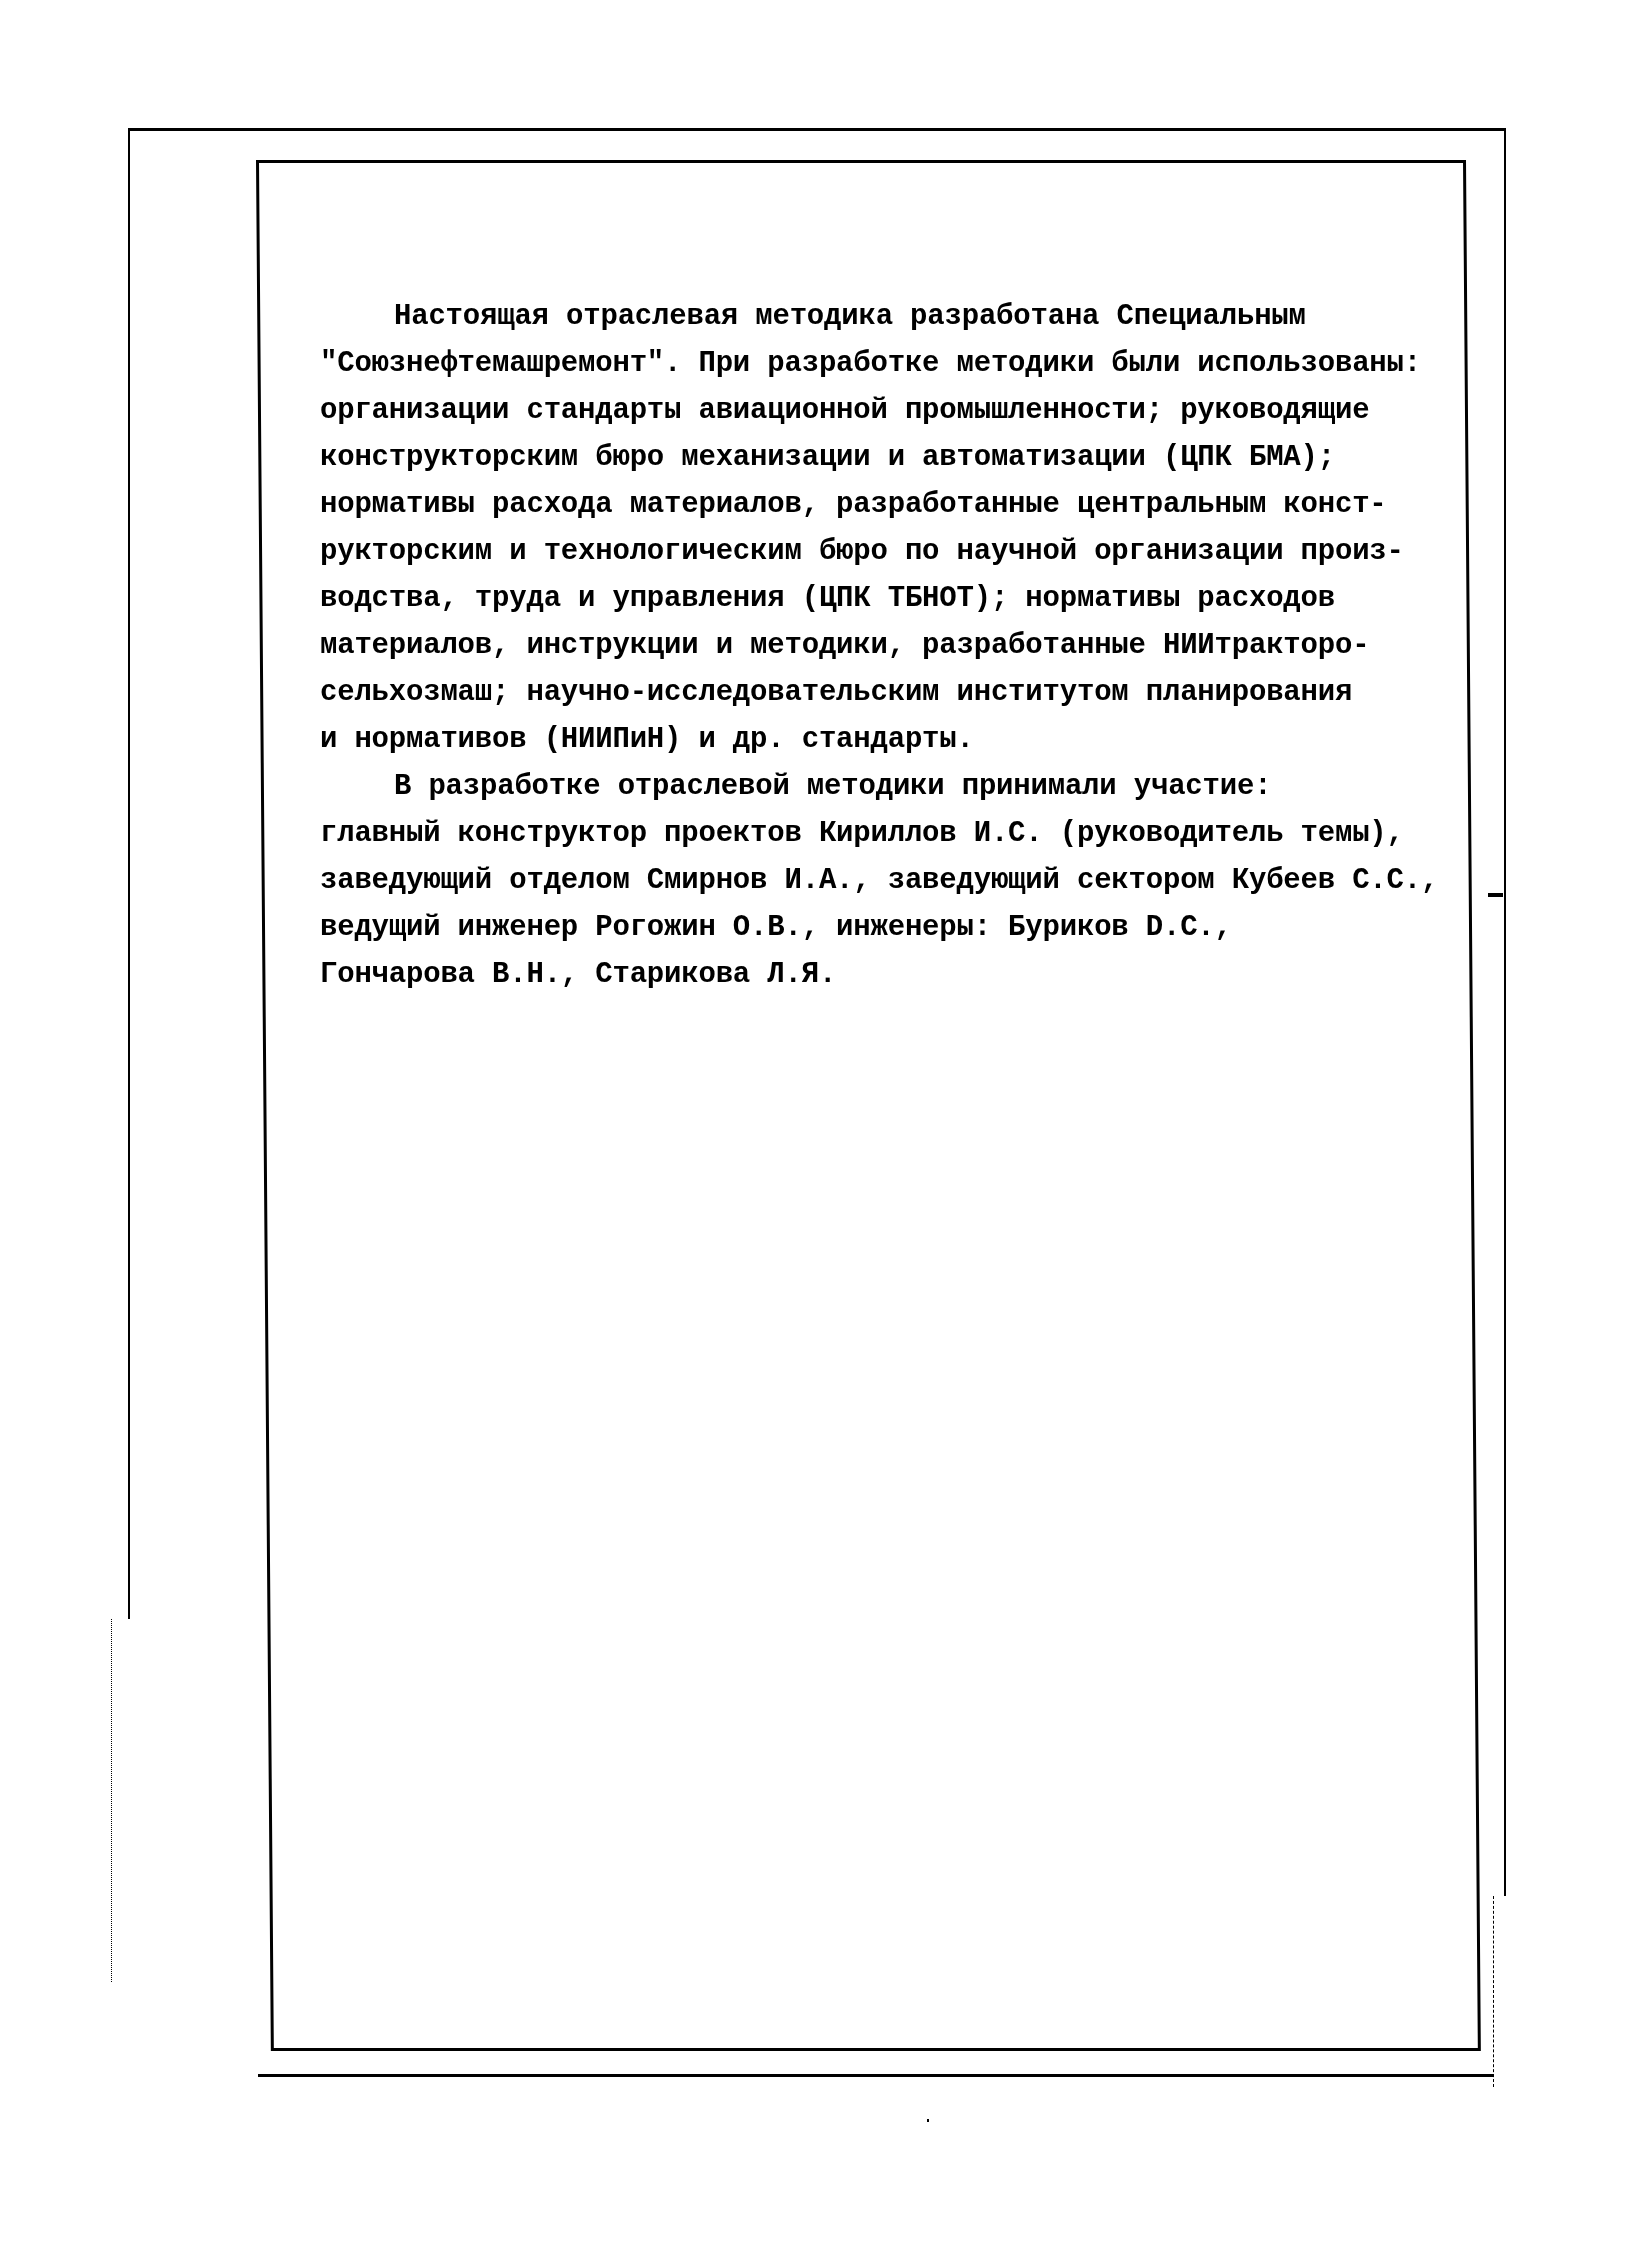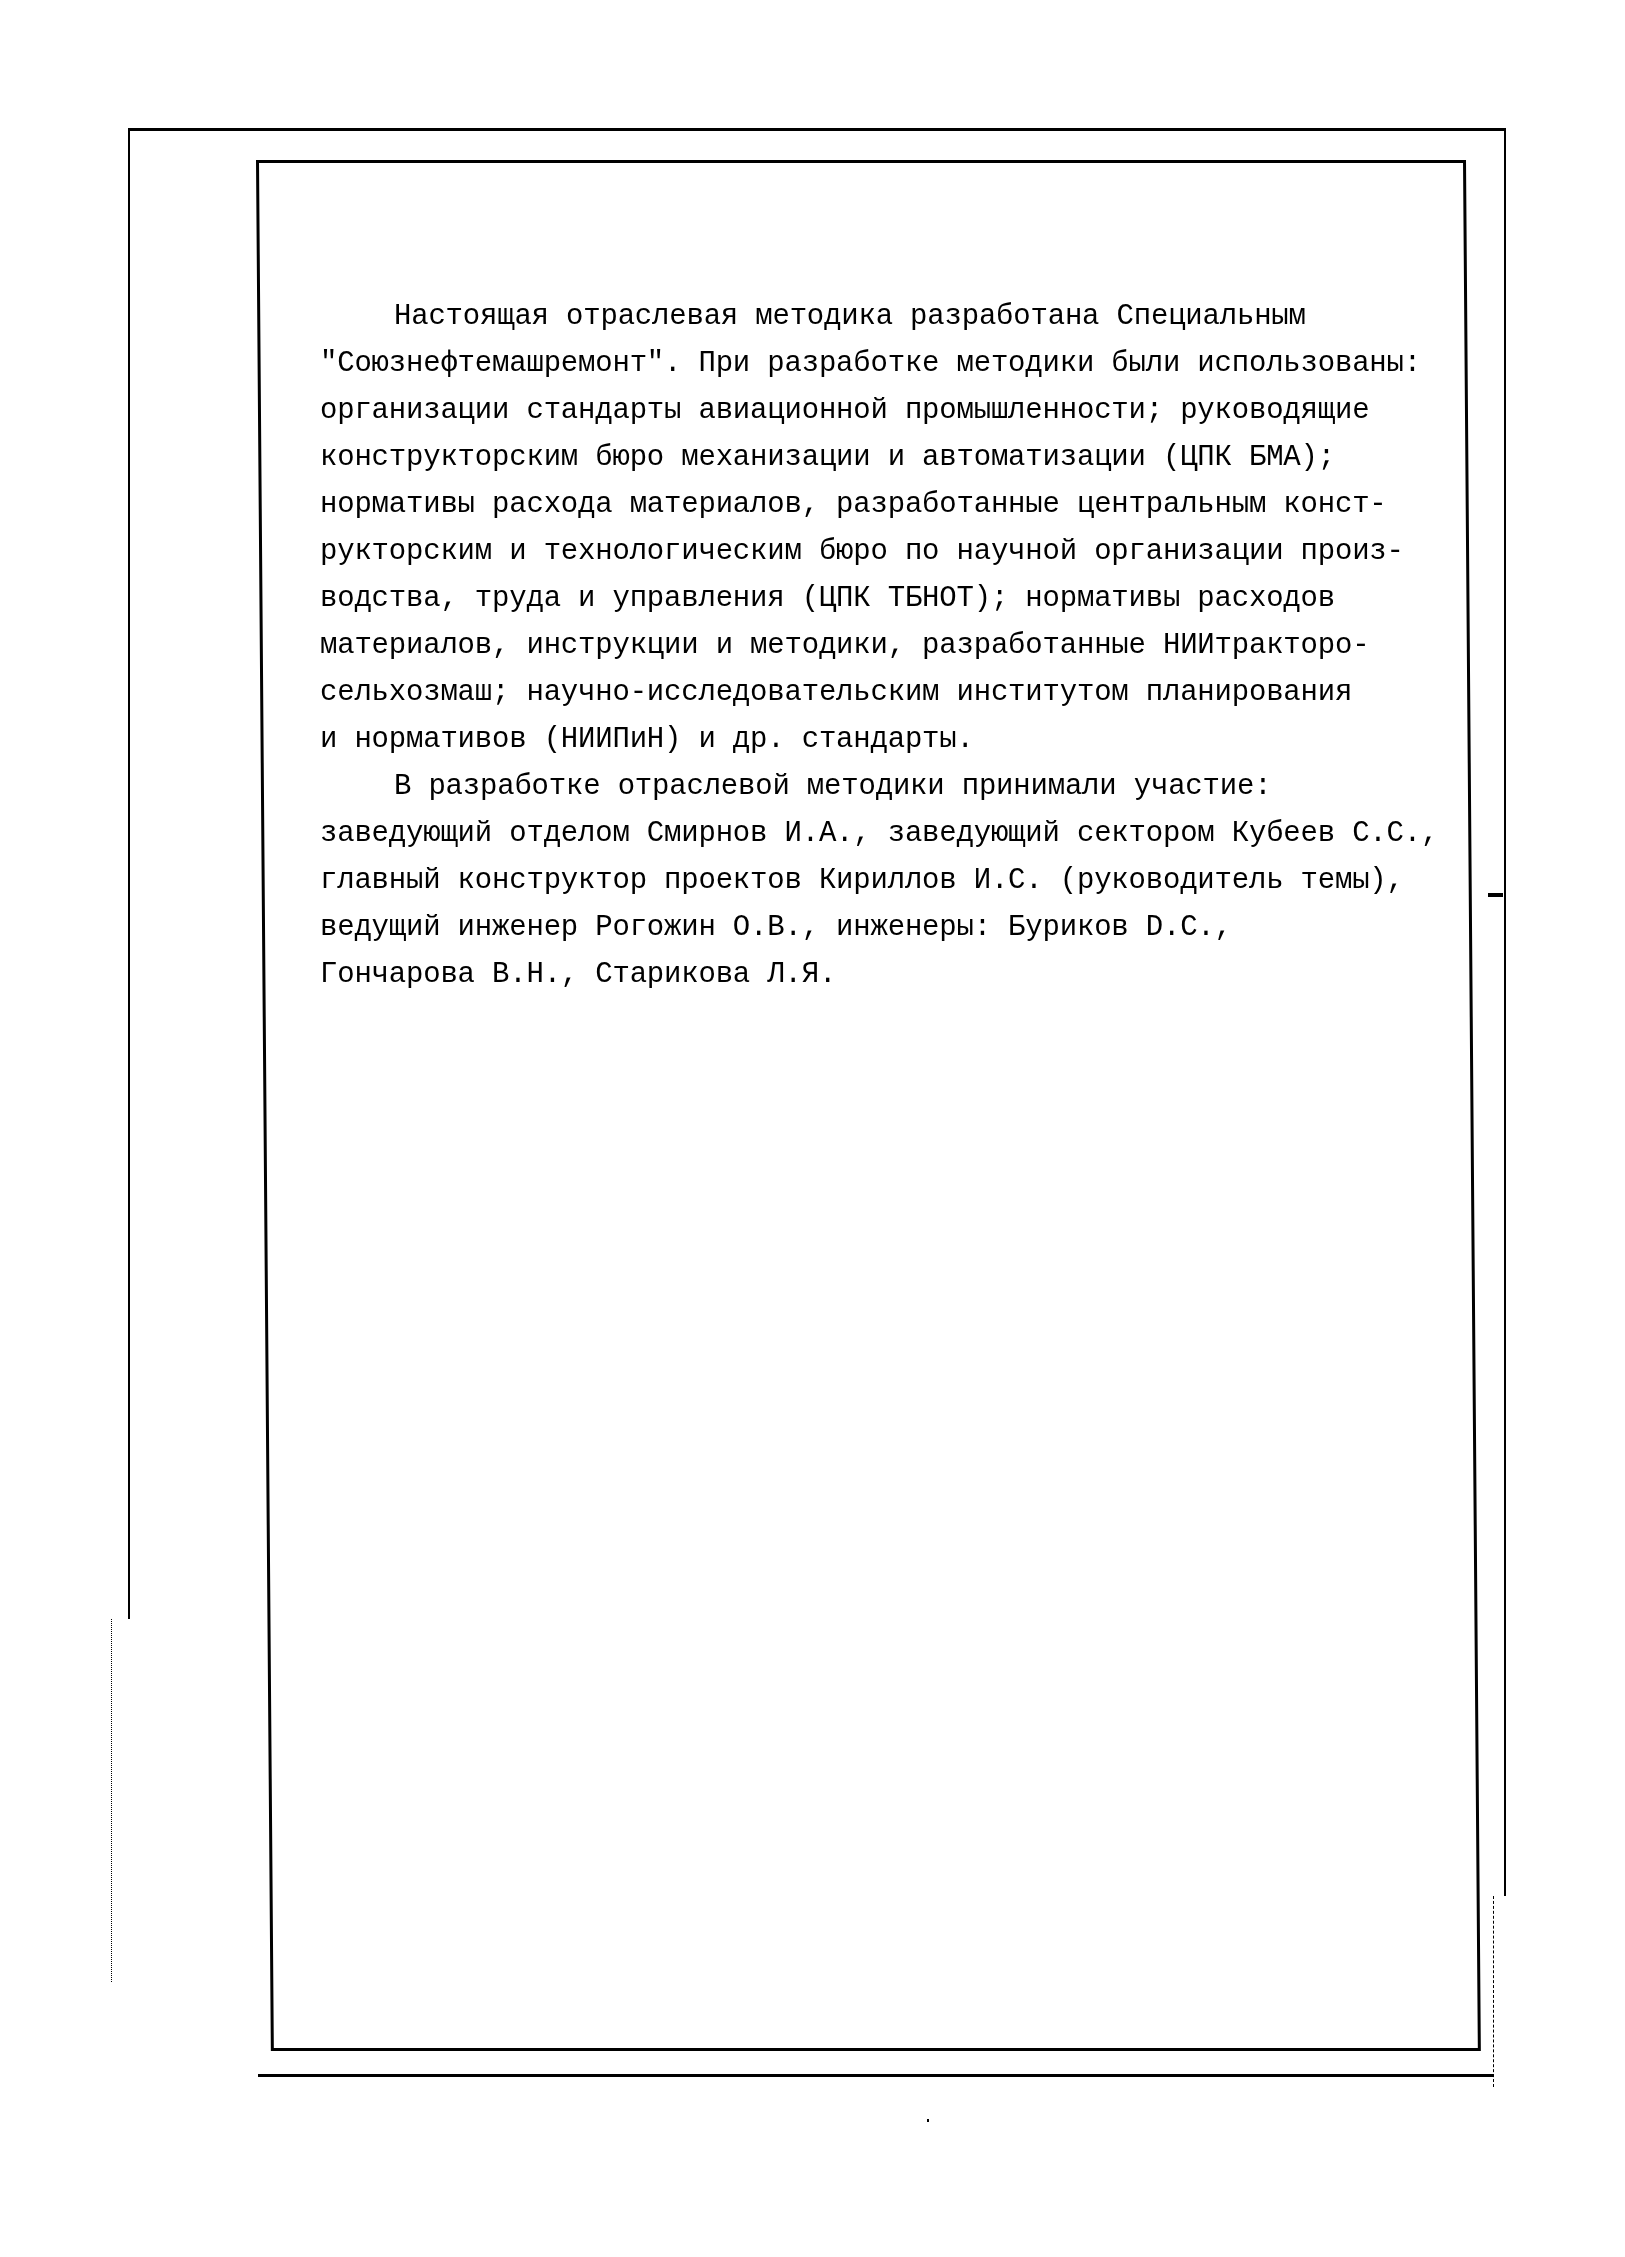--- a/index.html
+++ b/index.html
@@ -76,21 +76,21 @@
     position: absolute;
     left: 320px;
     top: 293px;
     width: 1147px;
   }
   .line {
     display: block;
     height: 47px;
     line-height: 47px;
     font-size: 29px;
-    font-weight: normal;
+    font-weight: bold;
     white-space: pre;
     letter-spacing: -0.2px;
   }
   .line.indent {
     padding-left: 74px;
   }
 </style>
 </head>
 <body>
 
@@ -113,20 +113,20 @@
       <span class="line">конструкторским бюро механизации и автоматизации (ЦПК БМА);</span>
       <span class="line">нормативы расхода материалов, разработанные центральным конст-</span>
       <span class="line">рукторским и технологическим бюро по научной организации произ-</span>
       <span class="line">водства, труда и управления (ЦПК ТБНОТ); нормативы расходов</span>
       <span class="line">материалов, инструкции и методики, разработанные НИИтракторо-</span>
       <span class="line">сельхозмаш; научно-исследовательским институтом планирования</span>
       <span class="line">и нормативов (НИИПиН) и др. стандарты.</span>
     </div>
     <div>
       <span class="line indent">В разработке отраслевой методики принимали участие:</span>
+      <span class="line">главный конструктор проектов Кириллов И.С. (руководитель темы),</span>
       <span class="line">заведующий отделом Смирнов И.А., заведующий сектором Кубеев С.С.,</span>
-      <span class="line">главный конструктор проектов Кириллов И.С. (руководитель темы),</span>
       <span class="line">ведущий инженер Рогожин О.В., инженеры: Буриков D.С.,</span>
       <span class="line">Гончарова В.Н., Старикова Л.Я.</span>
     </div>
   </div>
 </div>
 
 
 </body></html>

